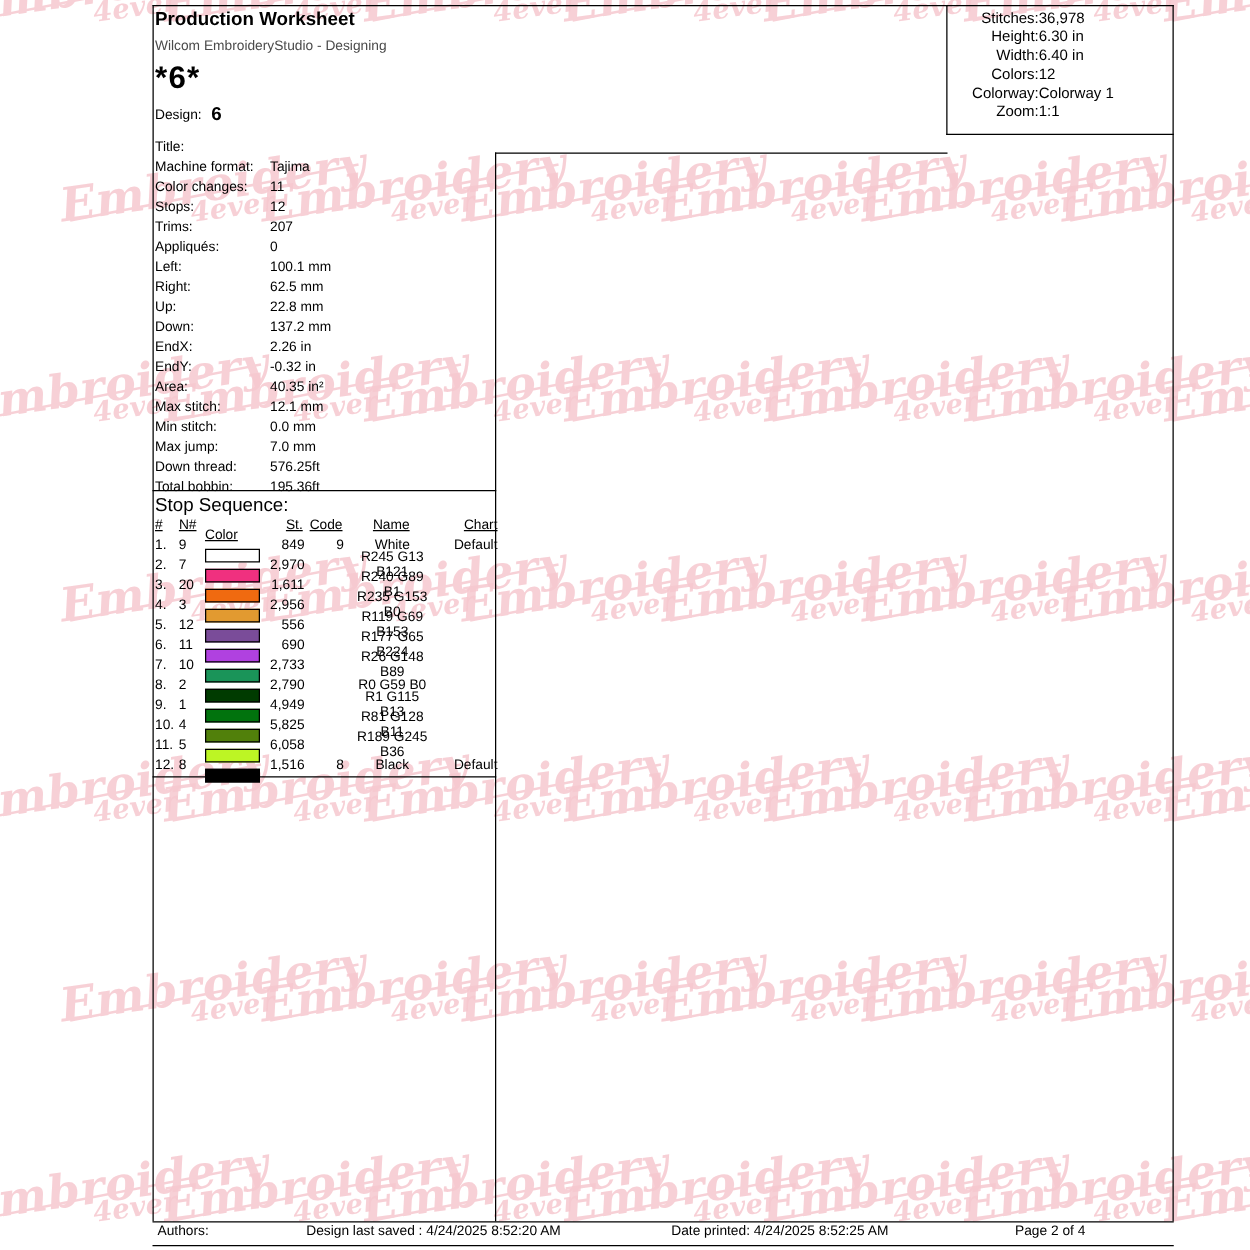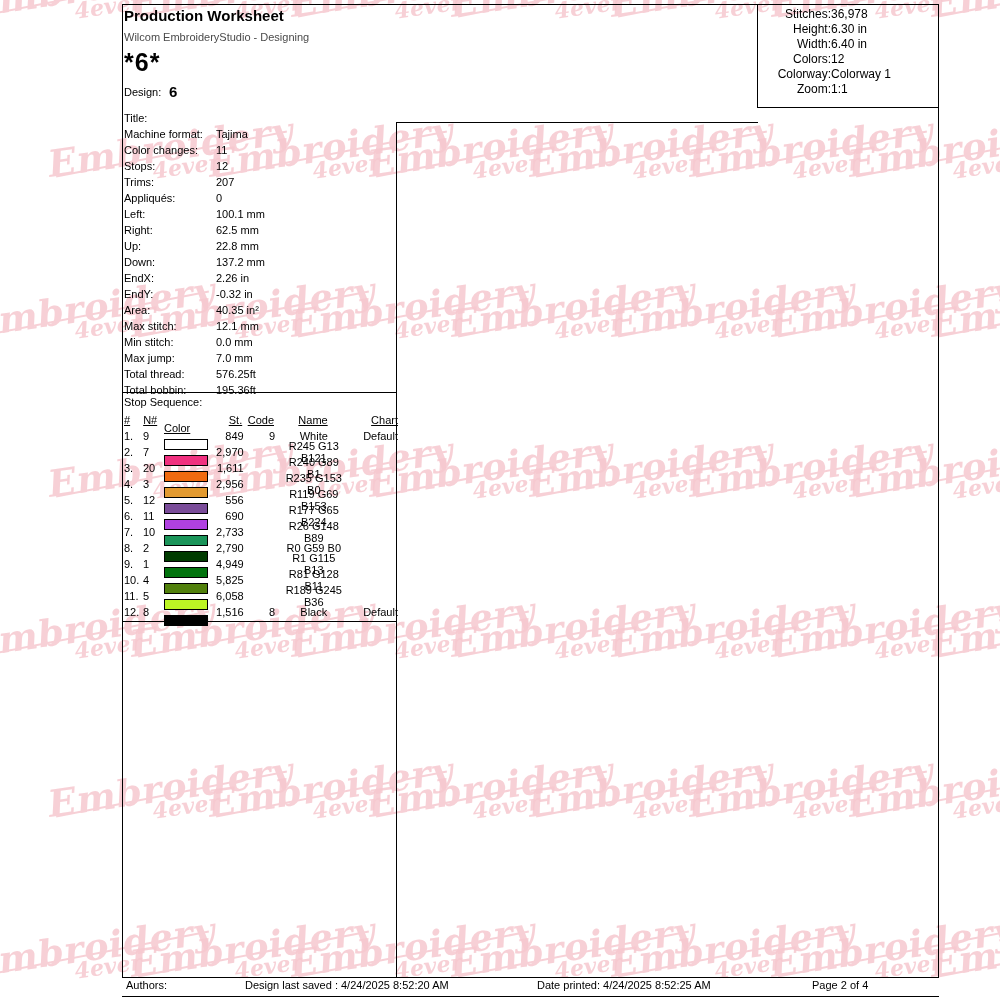--- a/index.html
+++ b/index.html
@@ -54,21 +54,21 @@
   #designrow{position:absolute;left:124px;top:86px;font-size:11px;}
   #designrow .dv{position:absolute;left:45px;top:-3px;font-size:15px;font-weight:700;}
 
   
   #details{position:absolute;left:124px;top:110px;width:272px;}
   #details .row{display:flex;line-height:16px;font-size:11px;}
   #details .k{width:92px;}
   #details .v{}
 
   
-  #stopseq-label{position:absolute;left:124px;top:396px;font-size:11px;}
+  #stopseq-label{position:absolute;left:124px;top:396px;font-size:15px;}
   #stoptable{position:absolute;left:124px;top:412px;width:274px;font-size:11px;}
   #stoptable .hdr,#stoptable .r{display:flex;align-items:center;height:16px;}
   #stoptable .hdr span{text-decoration:underline;}
   .c-idx{width:22px;text-align:left;}
   .c-n{width:24px;text-align:left;}
   .c-sw{width:48px;margin-top:16px;}
   .c-st{width:42px;text-align:right;padding-right:4px;}
   .c-code{width:32px;text-align:right;padding-right:6px;}
   .c-name{width:76px;text-align:center;}
   .c-chart{width:46px;text-align:right;margin-left:12px;}
@@ -377,21 +377,21 @@
       </div>
       <div class="row">
         <span class="k">Min stitch:</span>
         <span class="v">0.0 mm</span>
       </div>
       <div class="row">
         <span class="k">Max jump:</span>
         <span class="v">7.0 mm</span>
       </div>
       <div class="row">
-        <span class="k">Total thread:</span>
+        <span class="k">Down thread:</span>
         <span class="v">576.25ft</span>
       </div>
       <div class="row">
         <span class="k">Total bobbin:</span>
         <span class="v">195.36ft</span>
       </div>
     </div>
 
   <div id="stopseq-label">Stop Sequence:</div>
   <div id="stoptable">

